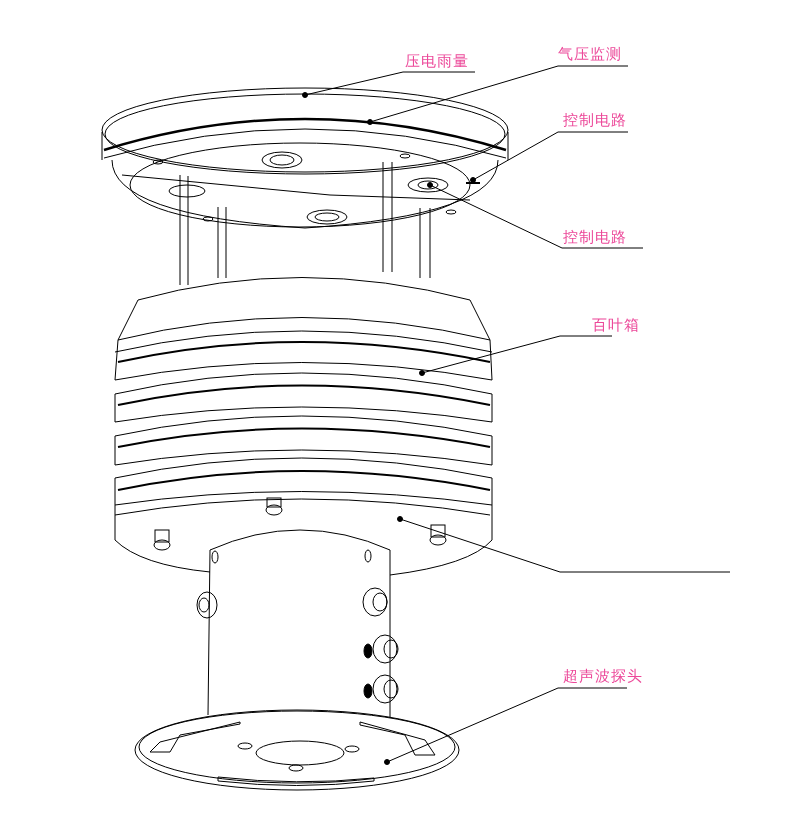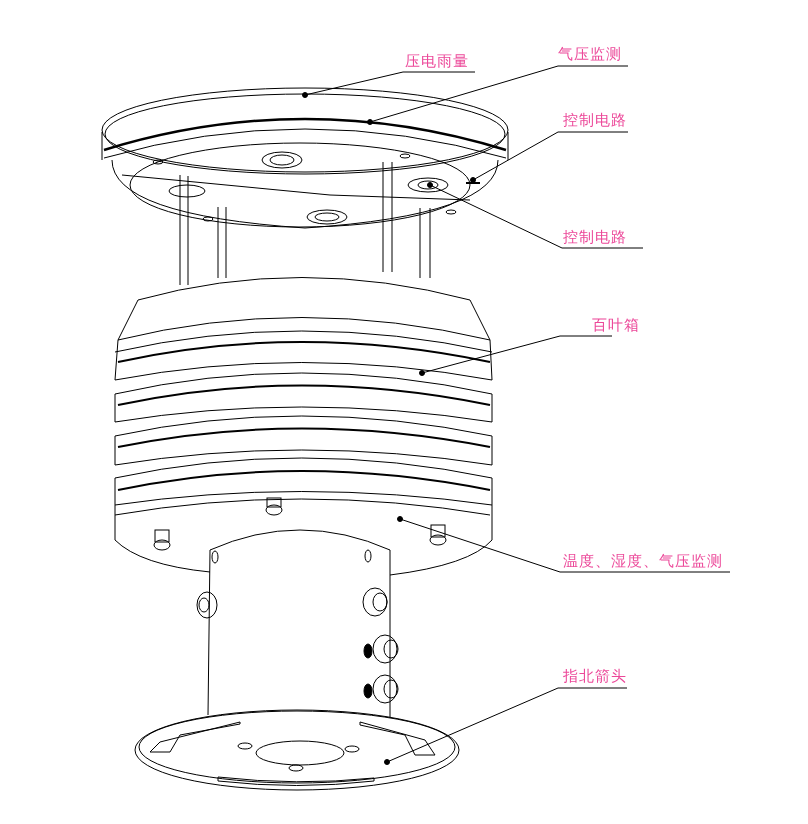--- a/index.html
+++ b/index.html
@@ -124,15 +124,14 @@
     <path d="M387,762 L558,688 L627,688"></path>
         <circle cx="387" cy="762" r="2.5" fill="#000"></circle>
   </g>
 </svg>
 
 <div class="lbl" style="left:405px;top:52px">压电雨量</div>
 <div class="lbl" style="left:558px;top:45px">气压监测</div>
 <div class="lbl" style="left:563px;top:111px">控制电路</div>
 <div class="lbl" style="left:563px;top:228px">控制电路</div>
 <div class="lbl" style="left:592px;top:316px">百叶箱</div>
-<div class="lbl" style="left:563px;top:552px">温度、湿度、气压监测</div>
-<div class="lbl" style="left:563px;top:667px">指北箭头</div>
+<div class="lbl" style="left:563px;top:667px">超声波探头</div>
 </div>
 
 </body></html>

